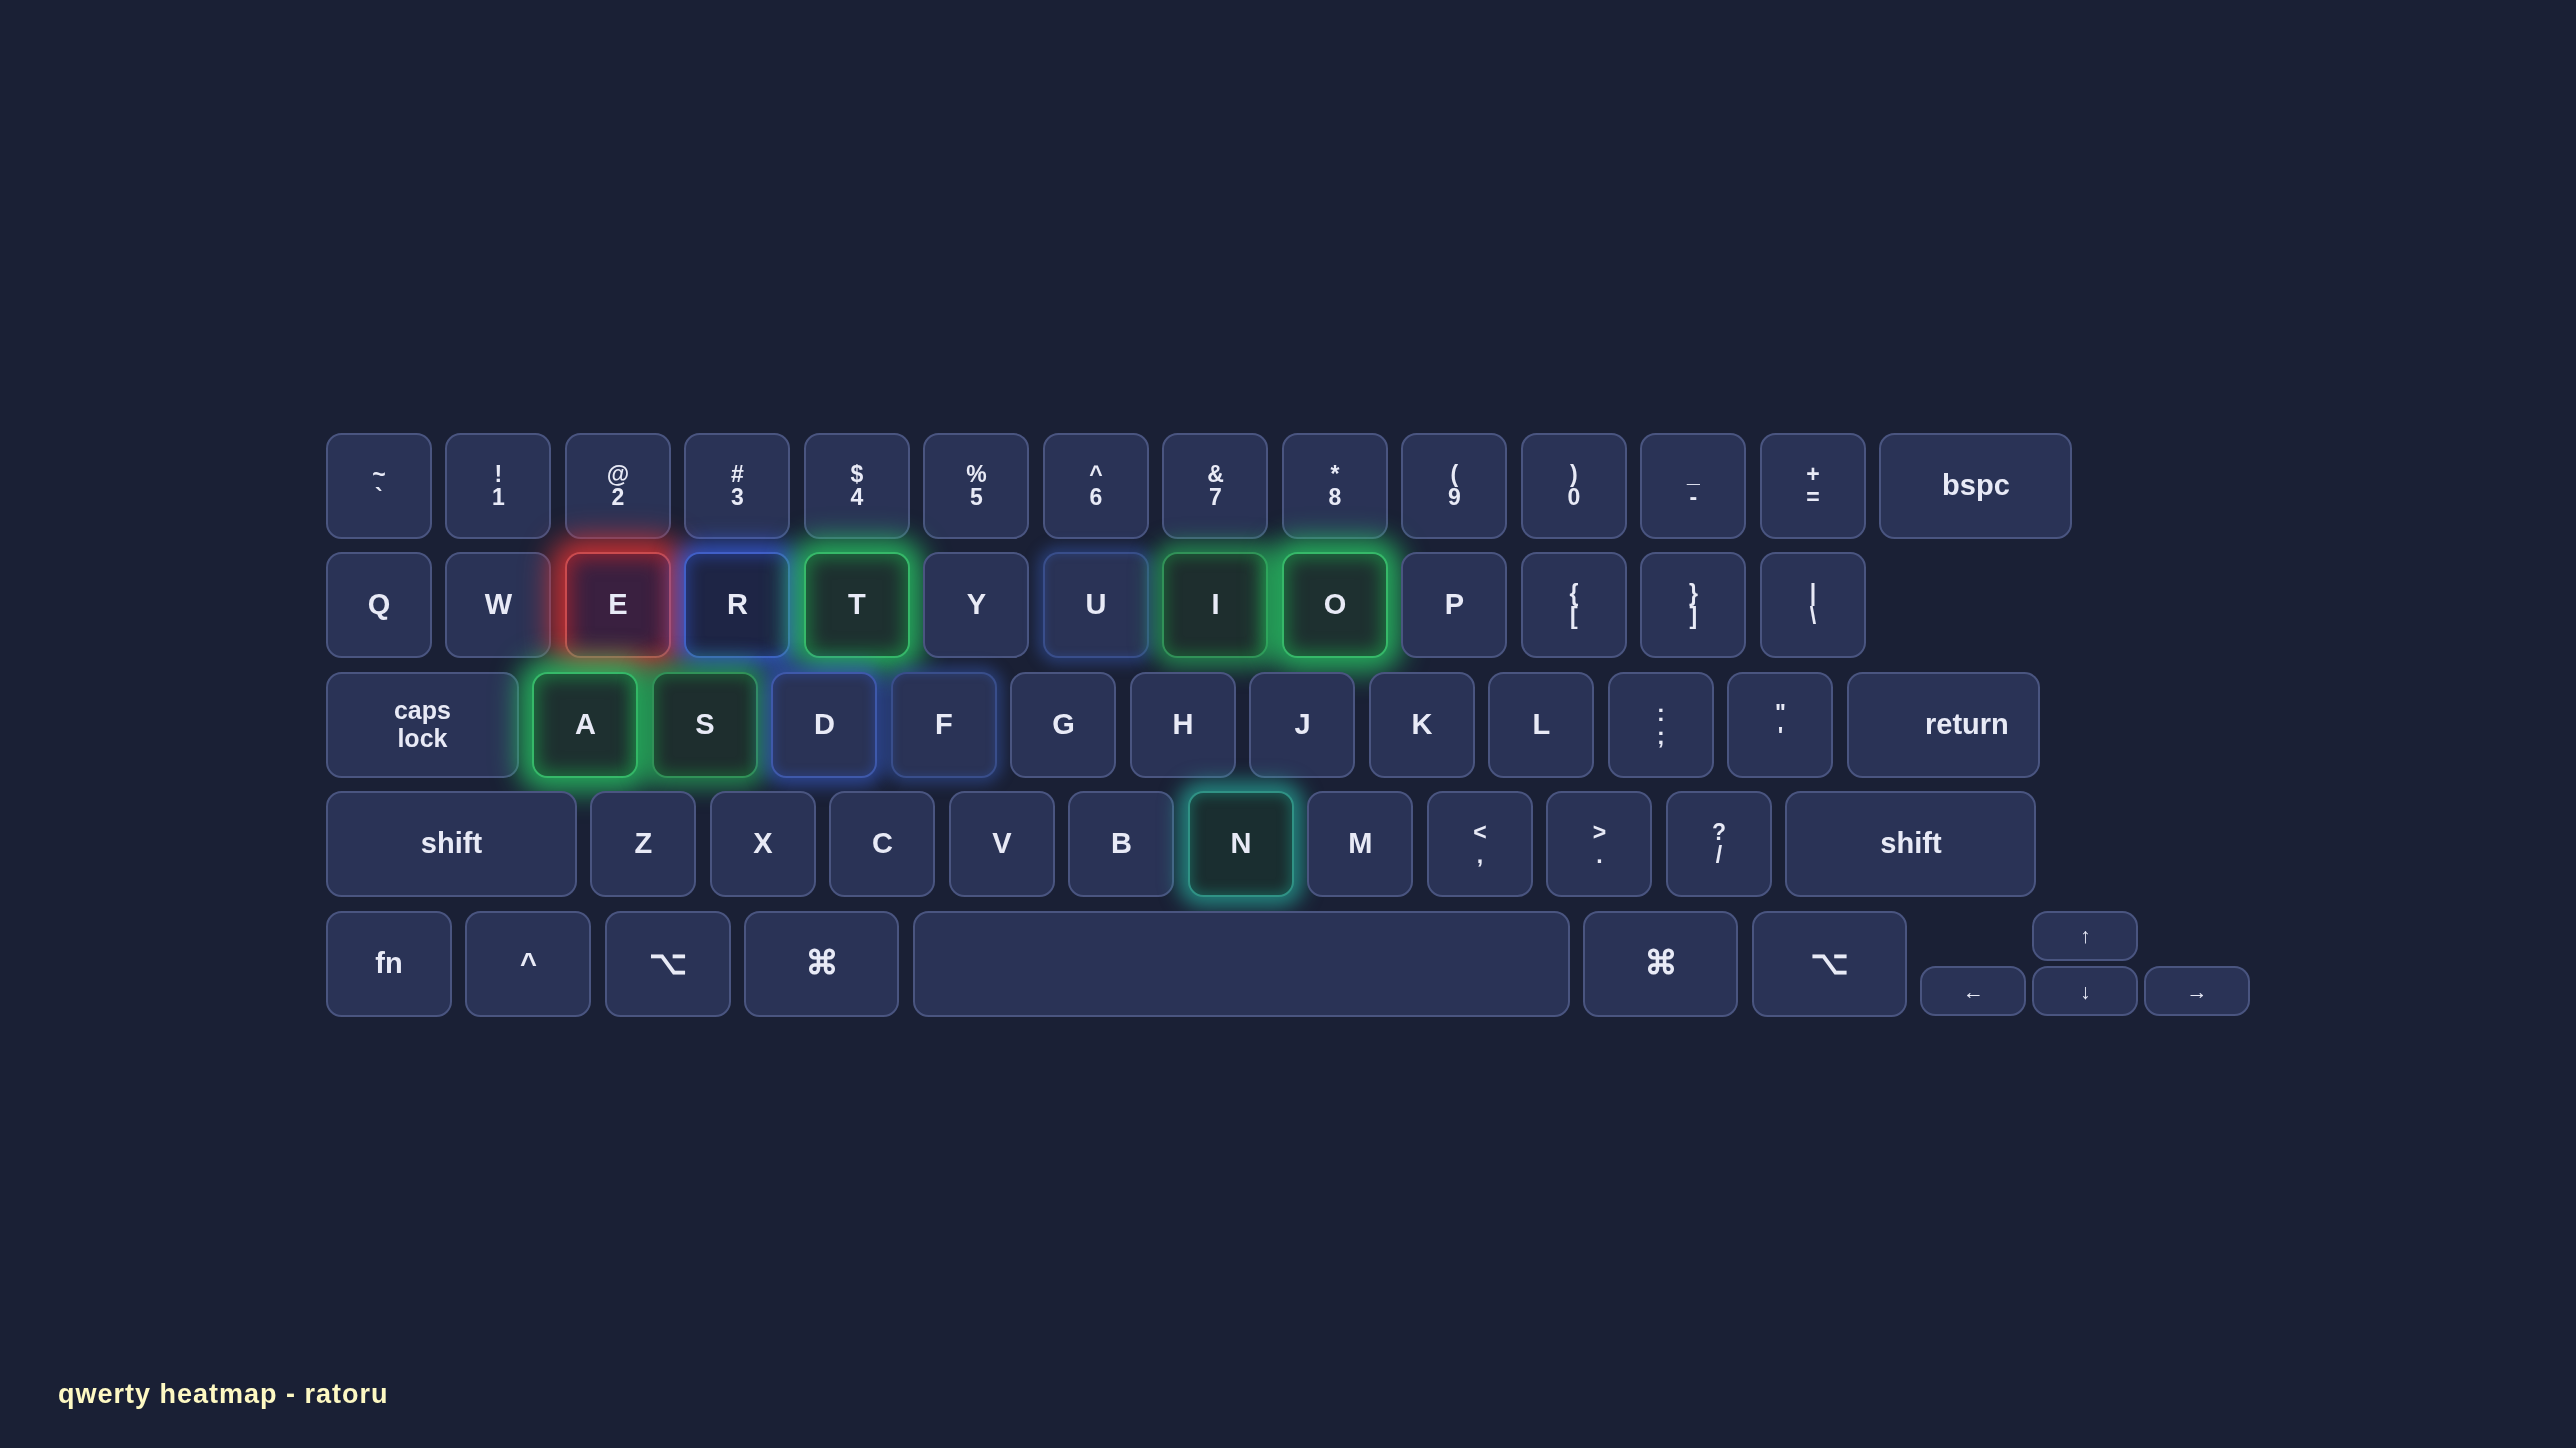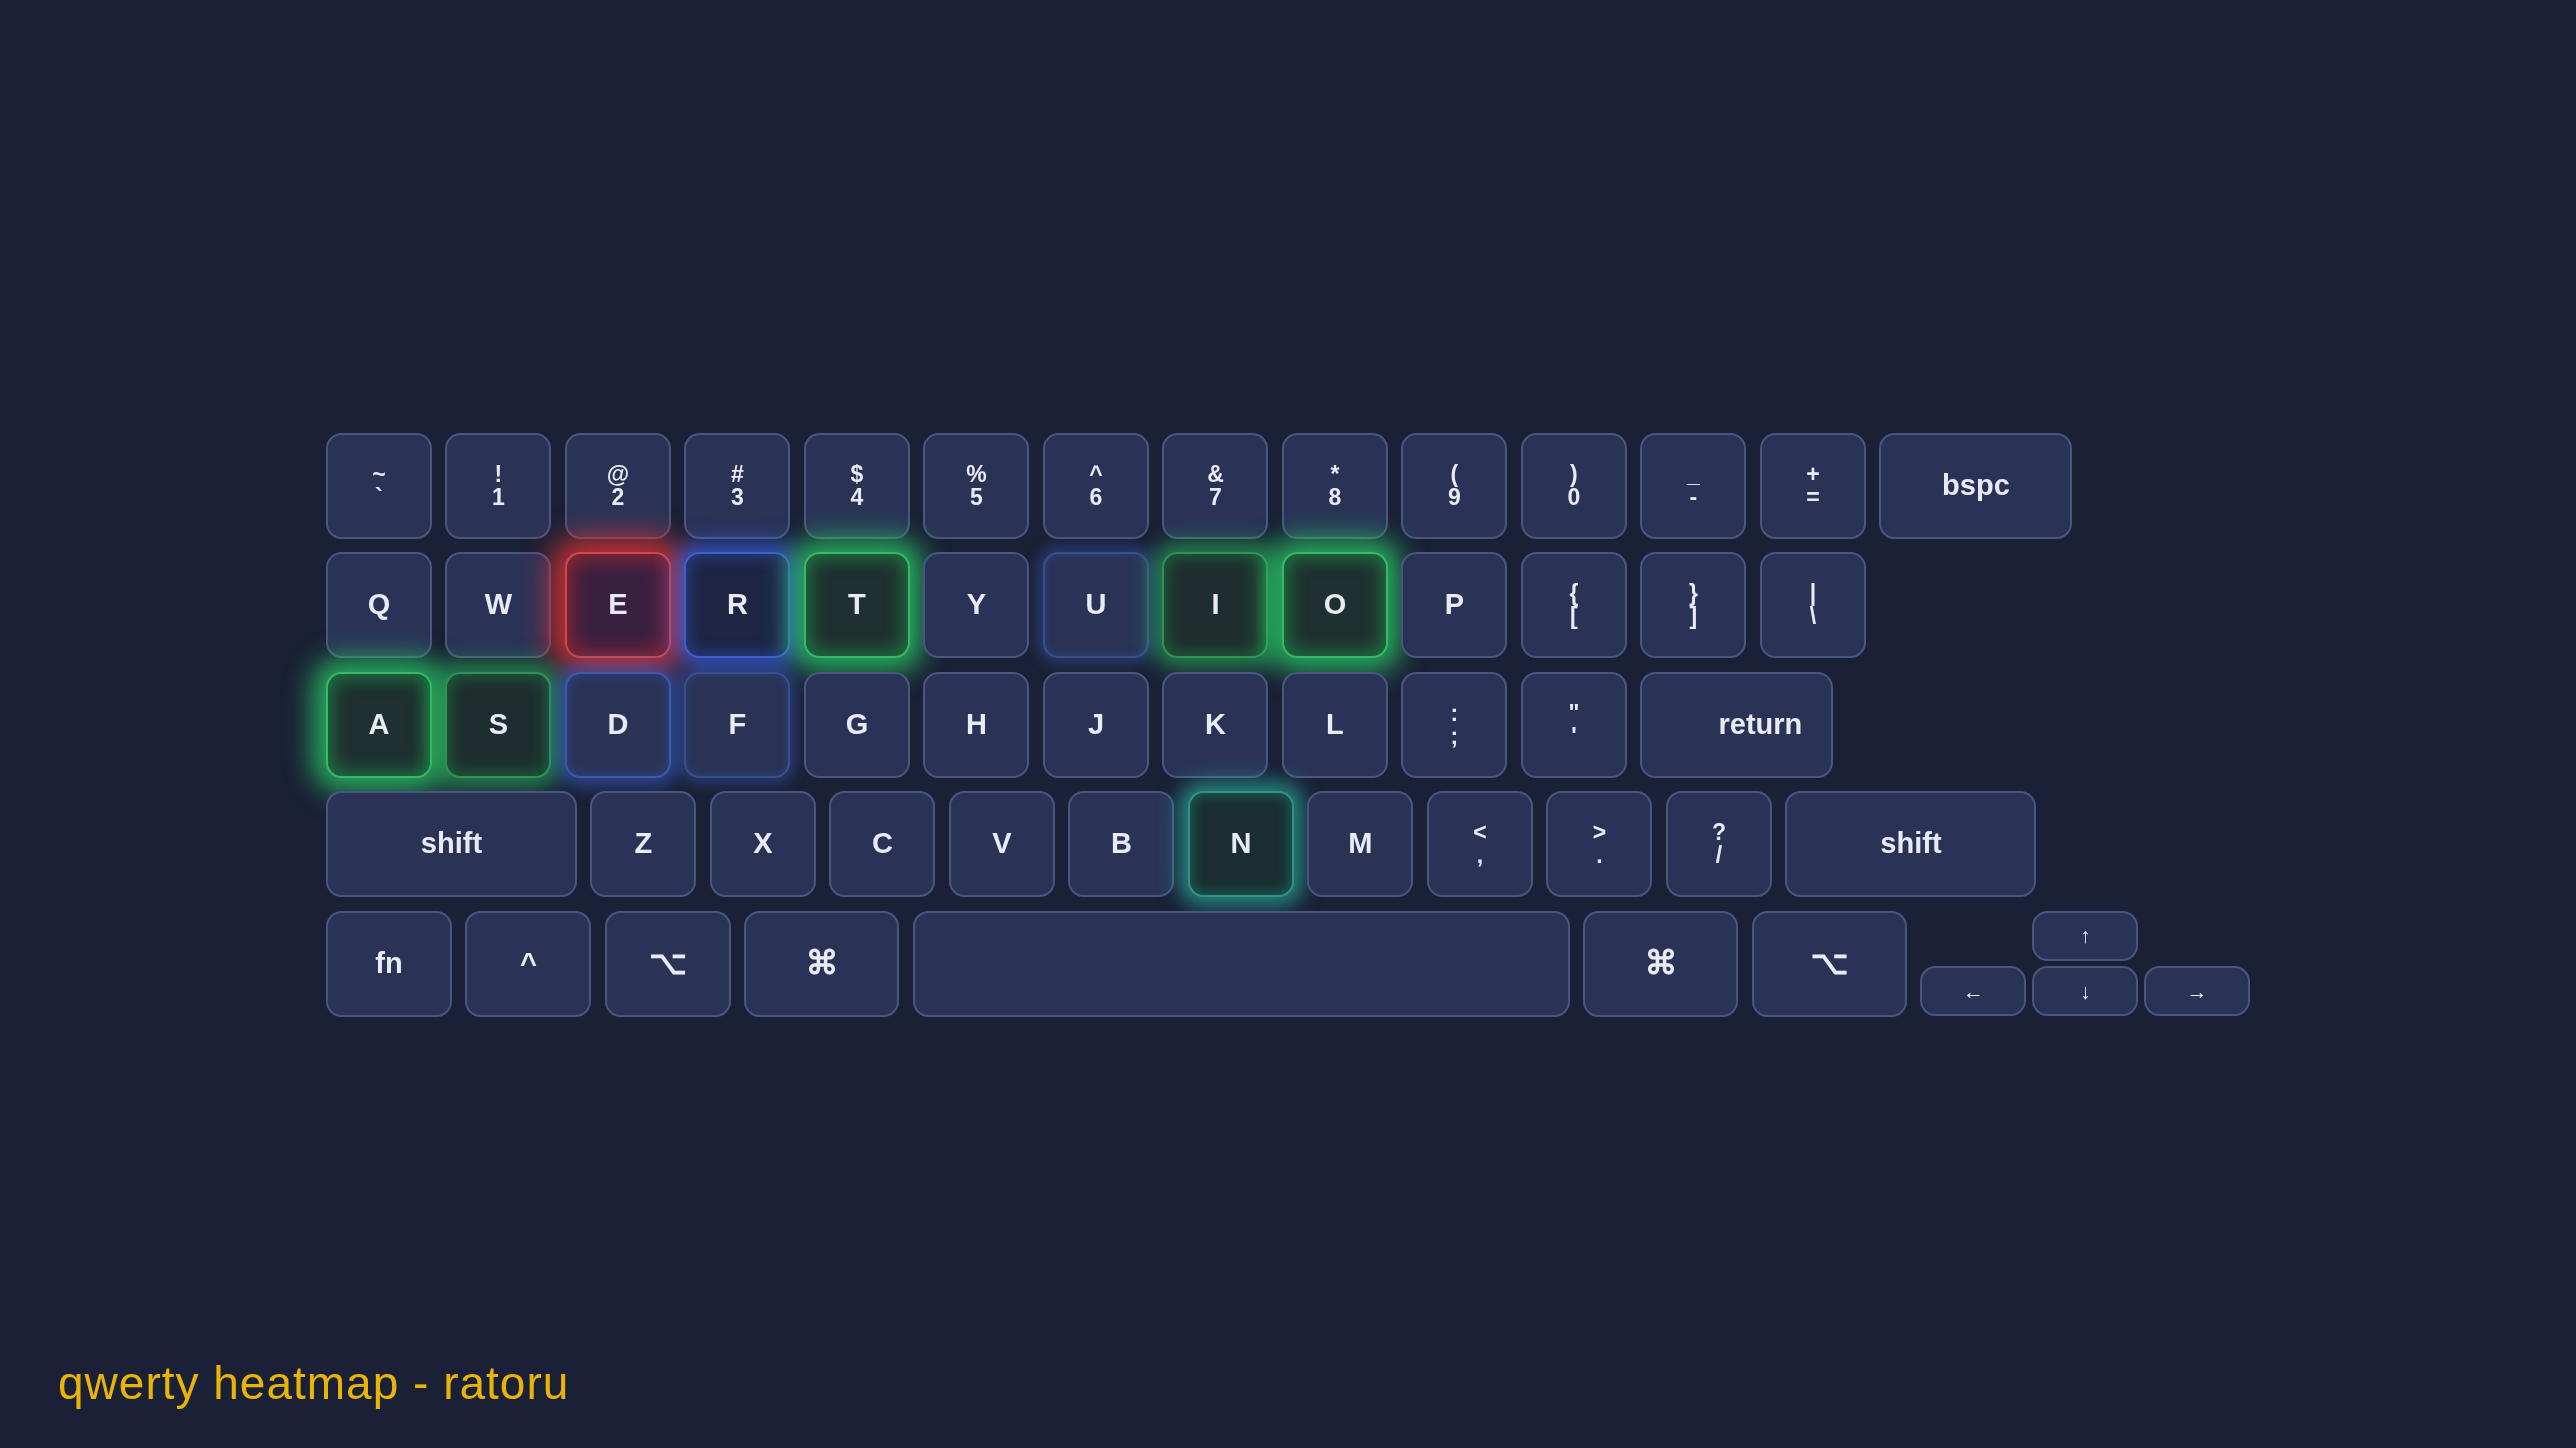--- a/index.html
+++ b/index.html
@@ -13,23 +13,23 @@
       justify-content: center;
       font-family: 'Arial', sans-serif;
       overflow: hidden;
       position: relative;
     }
 
     .watermark {
       position: absolute;
       bottom: 39px;
       left: 58px;
-      color: #eab308;
-      font-size: 46px;
-      font-weight: 400;
+      color: #fef9c3;
+      font-size: 27px;
+      font-weight: 700;
       letter-spacing: 1px;
     }
 
     .keyboard {
       display: flex;
       flex-direction: column;
       gap: 13.5px;
       padding: 58px;
     }
 
@@ -231,20 +231,24 @@
       <span class="top-char">}</span>
       <span class="bot-char">]</span>
     </div>
     <div class="key key-sym">
       <span class="top-char">|</span>
       <span class="bot-char">\</span>
     </div>
   </div>
 
   <div class="row">
+    <div class="key key-caps">
+      <span style="white-space:pre; text-align:center; font-size:25px;">caps
+lock</span>
+    </div>
     <div class="key heat-green-high">
       <span>A</span>
     </div>
     <div class="key heat-green-mid">
       <span>S</span>
     </div>
     <div class="key heat-blue-mid">
       <span>D</span>
     </div>
     <div class="key heat-blue-low">

